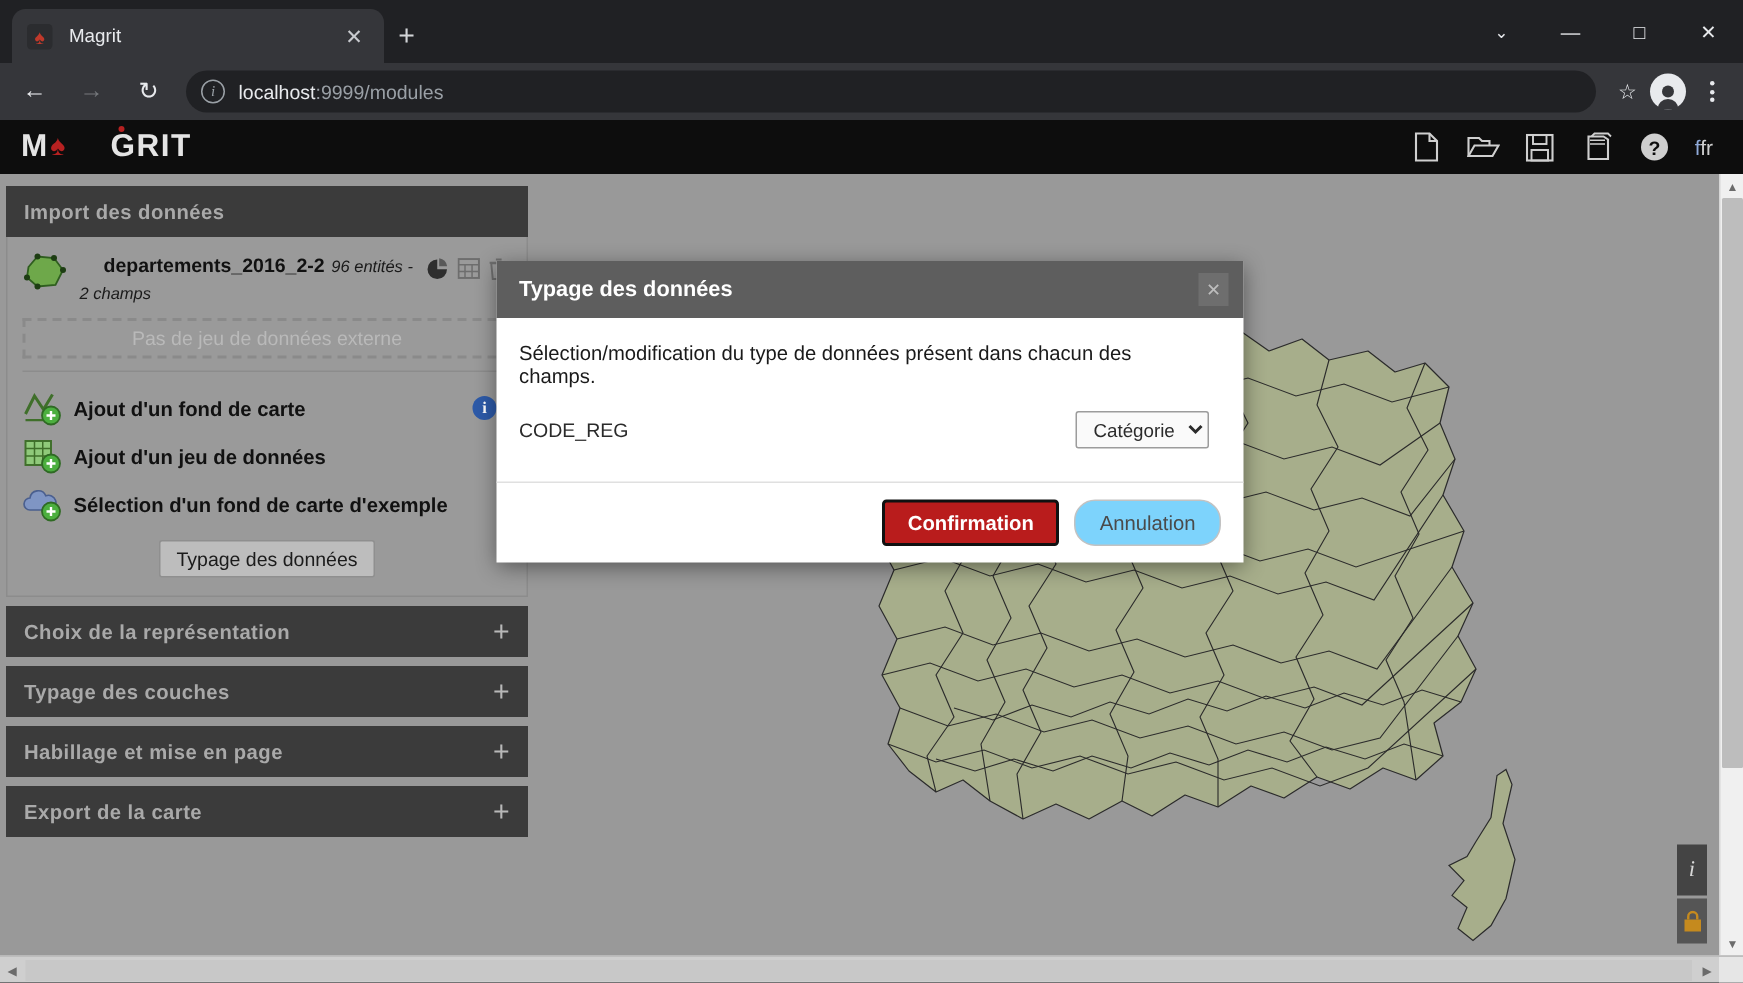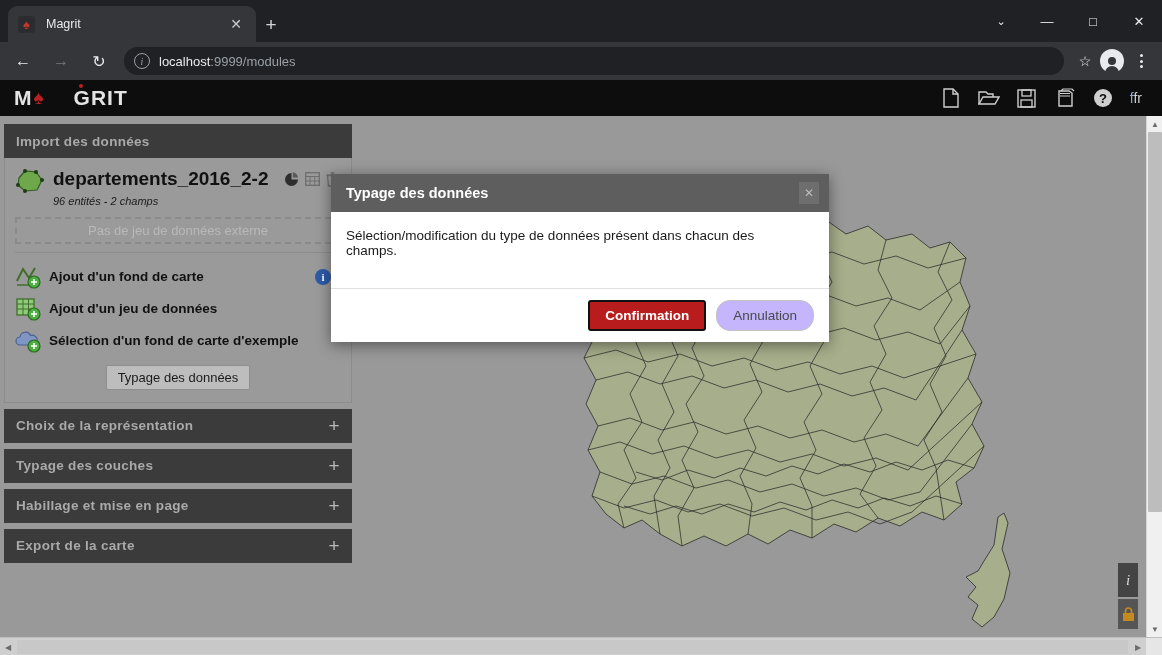--- a/index.html
+++ b/index.html
@@ -107,21 +107,21 @@
     letter-spacing: .3px;
   }
   .section-head .plus { margin-left: auto; font-size: 19px; color: #b8b8b8; font-weight: normal; line-height: 1; }
   .panel-body {
     background: #9a9a9a; border: 1px solid #8c8c8c; border-top: none;
     padding: 8px 10px 12px 10px;
   }
   .ds-row { display: flex; align-items: flex-start; padding: 2px 0 6px 0; }
   .ds-thumb { width: 30px; height: 26px; flex: none; margin-right: 8px; }
   .ds-text { flex: 1; min-width: 0; }
-  .ds-name { font-size: 19px; font-weight: bold; color: #111; line-height: 1.2; }
+  .ds-name { font-size: 13px; font-weight: bold; color: #111; line-height: 1.2; margin-left: 16px; }
   .ds-meta { font-size: 11px; font-style: italic; color: #1a1a1a; margin-top: 2px; }
   .ds-icons { display: flex; gap: 6px; align-items: center; padding-top: 4px; }
   .ds-icons .ic { width: 15px; height: 15px; color: #2e2e2e; }
   .ds-icons .ic.dim { color: #6e6e6e; }
   .dashed {
     border: 2px dashed #8a8a8a; color: #b9b9b9; font-size: 13px;
     text-align: center; padding: 4px 0; margin: 2px 0 8px 0;
   }
   .hr { height:1px; background:#8c8c8c; margin: 2px 0 8px 0; }
   .action { display: flex; align-items: center; padding: 4px 0; position: relative; }
@@ -187,21 +187,21 @@
   .modal-foot {
     border-top: 1px solid #e0e0e0; padding: 11px 15px; display:flex;
     justify-content:flex-end; gap: 10px; margin-top: 10px;
   }
   .btn-confirm {
     background:#b91c1c; color:#fff; font-size:13.5px; font-weight:bold;
     border:2px solid #111; border-radius:3px; padding:6px 15px;
     font-family:"Liberation Sans",sans-serif;
   }
   .btn-cancel {
-    background:#c4b5fd; color:#4a4a4a; font-size:13.5px;
+    background:#7dd3fc; color:#4a4a4a; font-size:13.5px;
     border:1px solid #c2c2c2; border-radius:14px; padding:7px 16px;
     font-family:"Liberation Sans",sans-serif;
   }
 </style>
 </head>
 <body>
 
 <div class="app">
 
   <div class="browser-tabstrip">
@@ -436,20 +436,28 @@
 
     <div class="modal">
       <div class="modal-head">
         <span class="modal-title">Typage des données</span>
         <span class="modal-x">✕</span>
       </div>
       <div class="modal-body">
         <div class="modal-desc">Sélection/modification du type de données présent dans chacun des champs.</div>
 
 
+        <div class="field-row">
+          <span class="field-name">CODE_REG</span>
+          <span class="field-sel">
+            <select class="typesel">
+              <option>Catégorie</option>
+            </select>
+          </span>
+        </div>
       </div>
       <div class="modal-foot">
         <button class="btn-confirm">Confirmation</button>
         <button class="btn-cancel">Annulation</button>
       </div>
     </div>
 
     <div class="vscroll">
       <div class="arrow">▲</div>
       <div class="thumb"></div>

